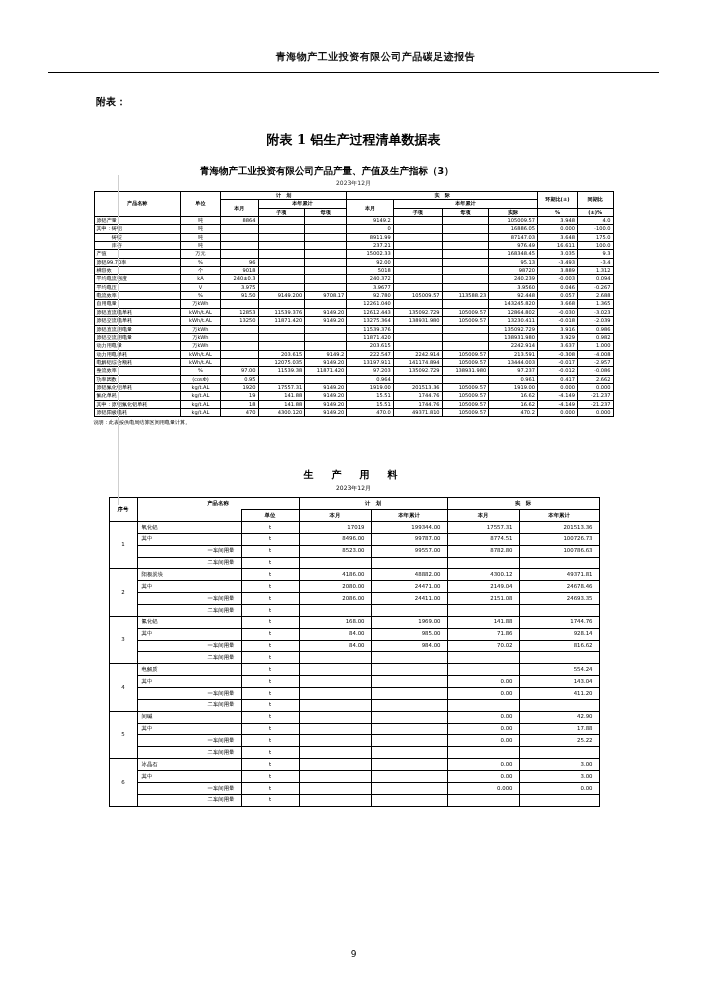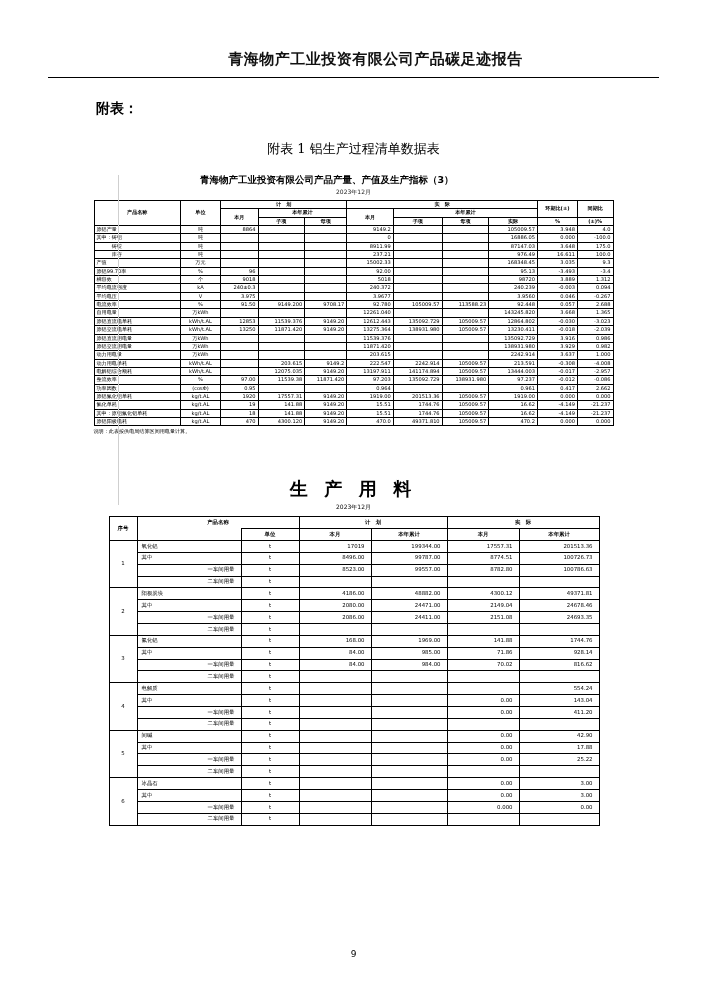--- a/index.html
+++ b/index.html
@@ -11,43 +11,43 @@
   }
   .page{
     position:relative;
     width:707px;height:999px;
     background:#ffffff;
     box-sizing:border-box;
     padding:0;
   }
   .header-title{
     text-align:center;
-    font-size:15px;
+    font-size:10px;
     color:#111;
     font-weight:bold;
     padding-top:50px;
     letter-spacing:0.5px;
     font-family:"DejaVu Serif","Liberation Serif",serif;
     margin-left:44px;
   }
   .header-rule{
     margin:8px 48px 0 48px;
     border-bottom:1px solid #000;
   }
   .sec-label{
     margin:22px 12px 0 96px;
-    font-size:14px;
+    font-size:10px;
     font-weight:bold;
     color:#000;
     font-family:"DejaVu Serif","Liberation Serif",serif;
   }
   .tbl-title{
     text-align:center;
     font-size:13px;
-    font-weight:normal;
+    font-weight:bold;
     margin-top:22px;
     font-family:"DejaVu Serif","Liberation Serif",serif;
   }
   .tbl-sub{
     margin:16px 0 0 200px;
     font-size:9.5px;
     font-weight:bold;
   }
   .tbl-date{
     margin:1px 0 3px 0;
@@ -79,25 +79,25 @@
   .t1 th{font-weight:bold;}
   .t1 td.l{text-align:left;padding-left:2px;}
   .t1 td.r{text-align:right;padding-right:2px;}
   .note{
     font-size:5.1px;
     margin-top:2px;
     color:#000;
   }
   .t2title{
     text-align:center;
-    font-size:18px;
+    font-size:10px;
     font-weight:bold;
     margin-top:42px;
     letter-spacing:6px;
-    font-family:Liberation Serif, serif;
+    font-family:Liberation Mono, monospace;
   }
   .t2date{
     text-align:center;
     font-size:6px;
     margin-top:2px;
     margin-bottom:4px;
   }
   .tbl-wrap2{
     margin:0 auto;
     width:490px;

